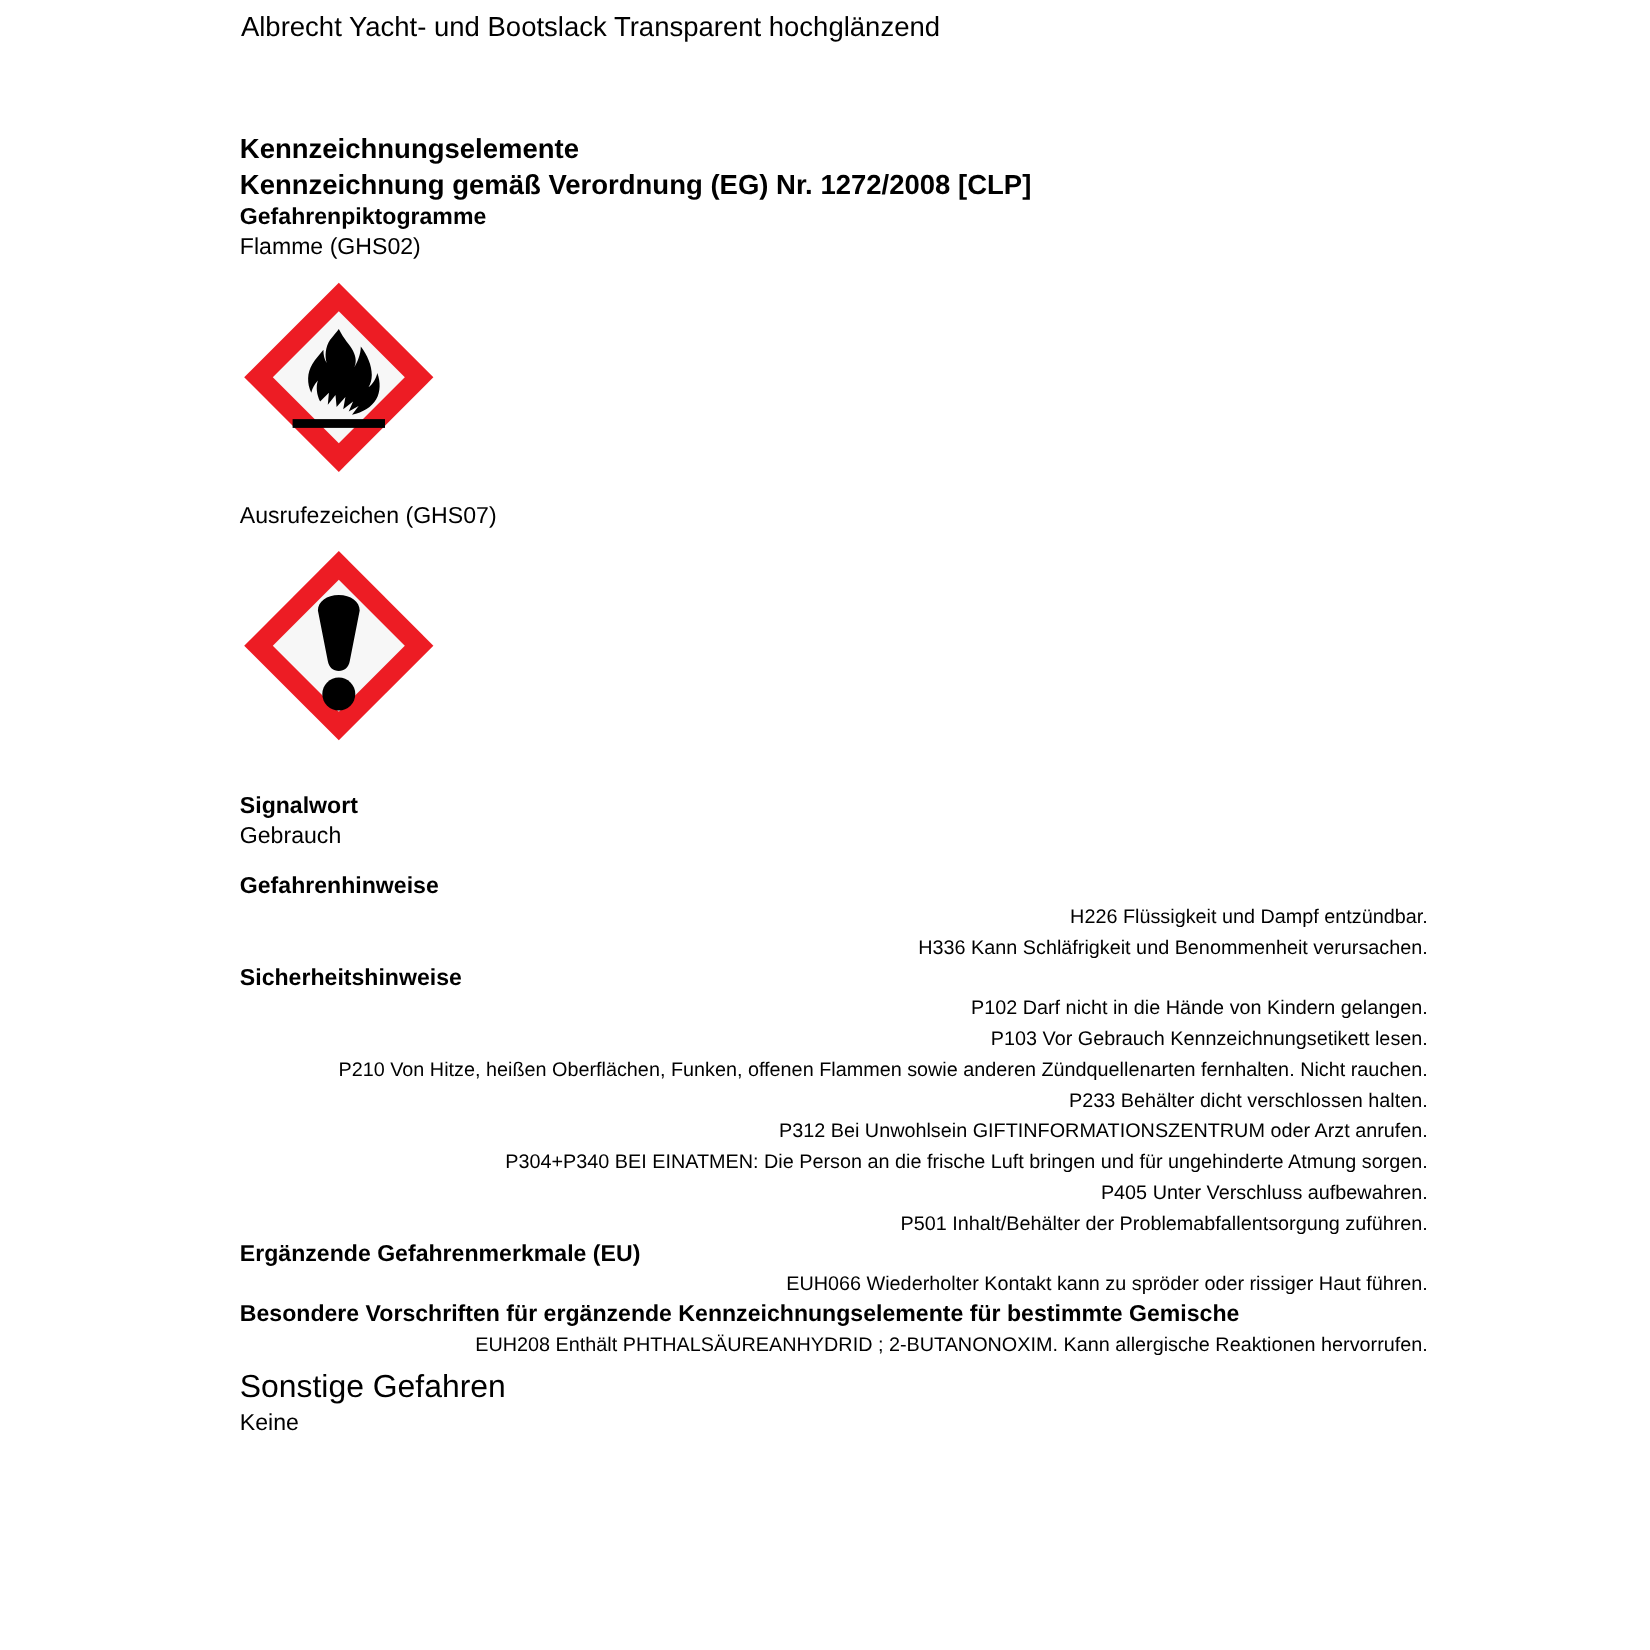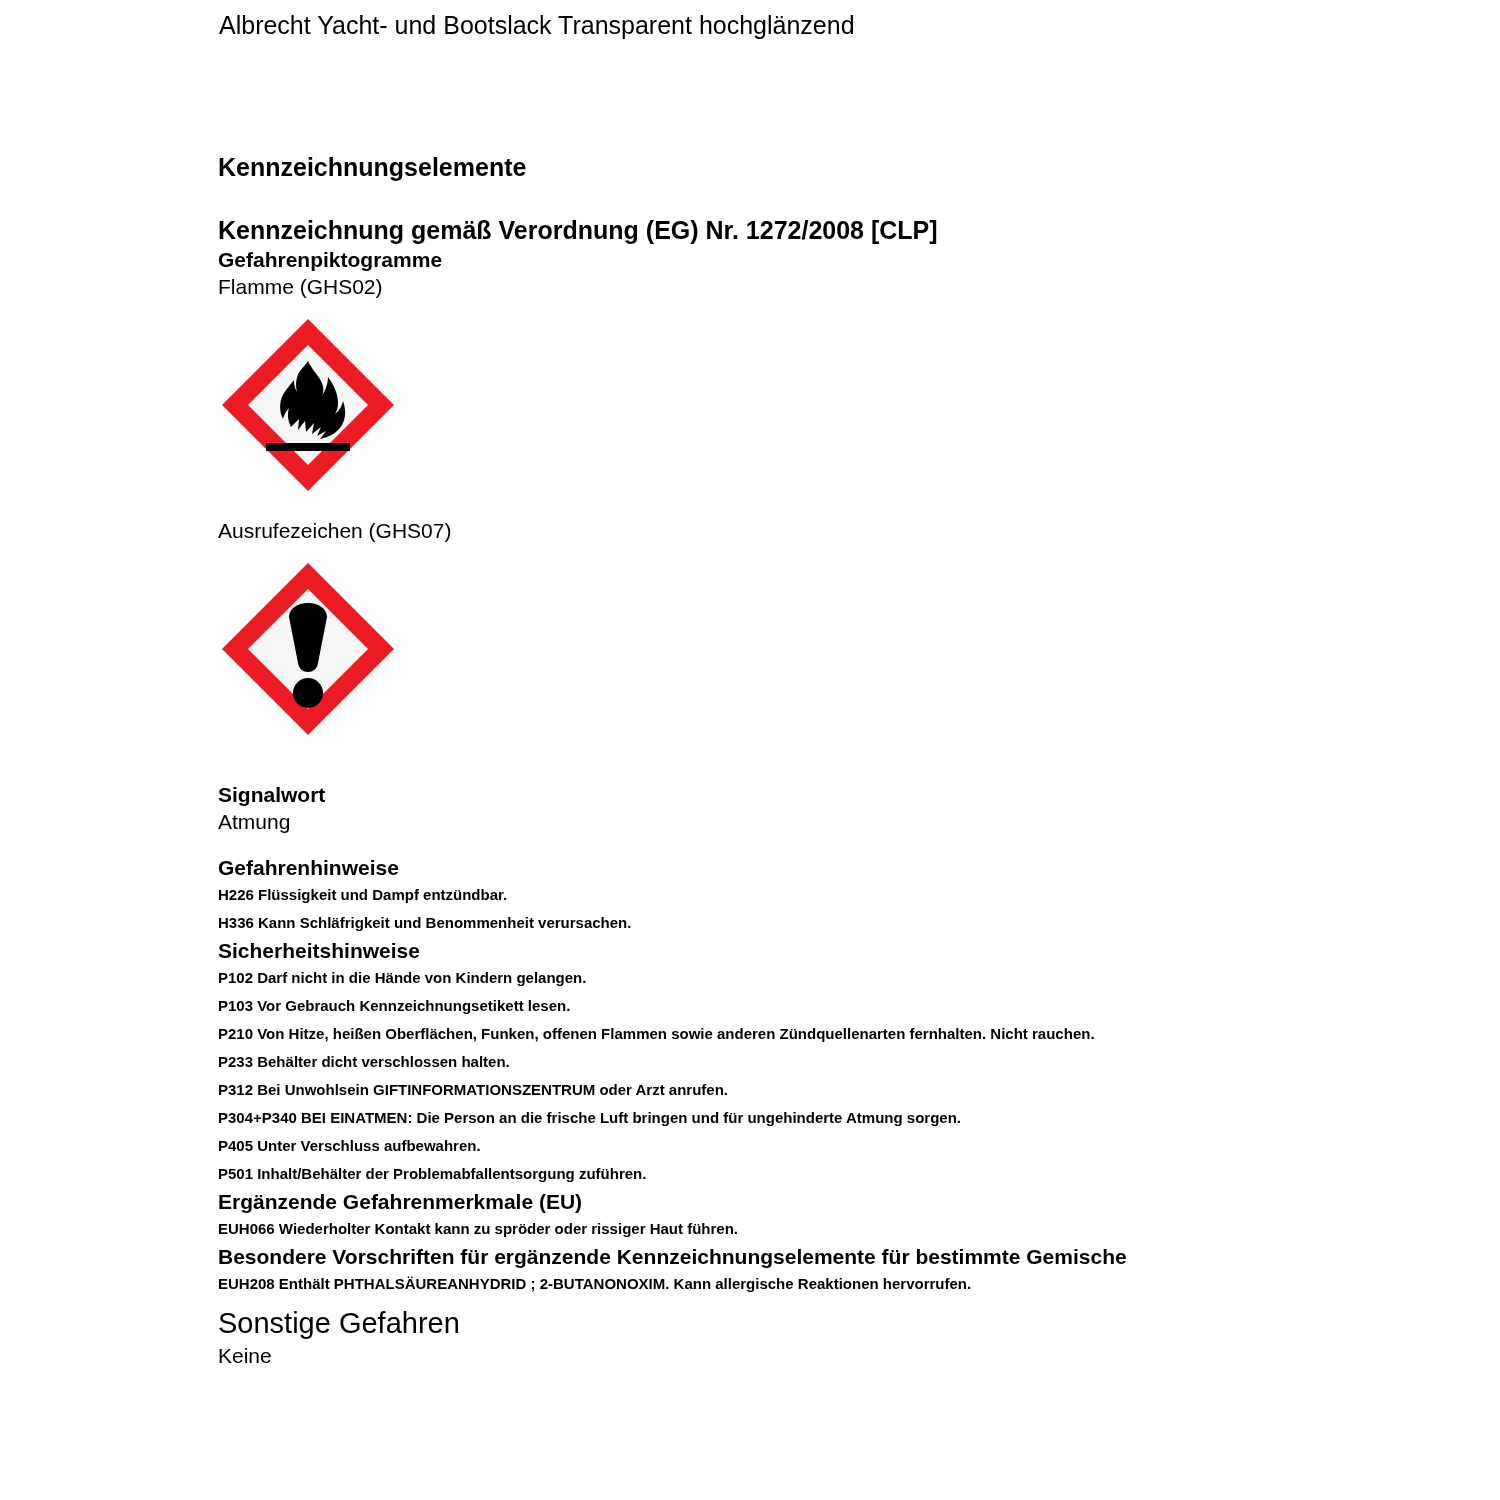--- a/index.html
+++ b/index.html
@@ -41,43 +41,43 @@
     left: 218px;
     top: 120px;
     width: 1080px;
   }
 
   .h-bold-l {
     font-size: 25px;
     font-weight: bold;
     line-height: 32px;
     white-space: nowrap;
-    margin-top: 31px;
   }
   .h-bold-m {
     font-size: 21px;
     font-weight: bold;
     line-height: 27px;
     white-space: nowrap;
   }
   .h-bold-wrap {
     font-size: 21px;
     font-weight: bold;
     line-height: 27px;
   }
   .h-big {
     font-size: 29px;
     font-weight: normal;
     line-height: 38px;
     white-space: nowrap;
   }
   .txt {
-    font-size: 15px;
-    font-weight: bold;
+    font-size: 18px;
+    font-weight: normal;
     line-height: 28px;
+    text-align: right;
   }
   .txt-nowrap {
     font-size: 21px;
     font-weight: normal;
     line-height: 28px;
     white-space: nowrap;
   }
 
   .spacer-18 { height: 18px; }
   .spacer-6  { height: 6px; }
@@ -166,21 +166,21 @@
                    C 109,50 101,44 90,44 Z" fill="#000000"></path>
           <circle cx="90" cy="134" r="15" fill="#000000"></circle>
         </g>
       </svg>
     </div>
 
     <div class="gap-after-picto2"></div>
 
     <div class="h-bold-m">Signalwort</div>
 
-    <div class="txt-nowrap">Atmung</div>
+    <div class="txt-nowrap">Gebrauch</div>
 
     <div class="spacer-18"></div>
 
     <div class="h-bold-m">Gefahrenhinweise</div>
 
     <div class="txt">H226 Flüssigkeit und Dampf entzündbar.</div>
     <div class="txt">H336 Kann Schläfrigkeit und Benommenheit verursachen.</div>
 
     <div class="h-bold-m">Sicherheitshinweise</div>
 

